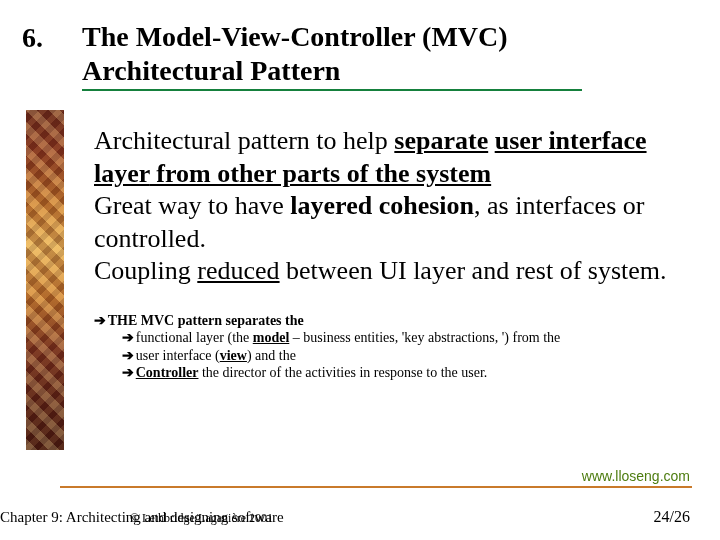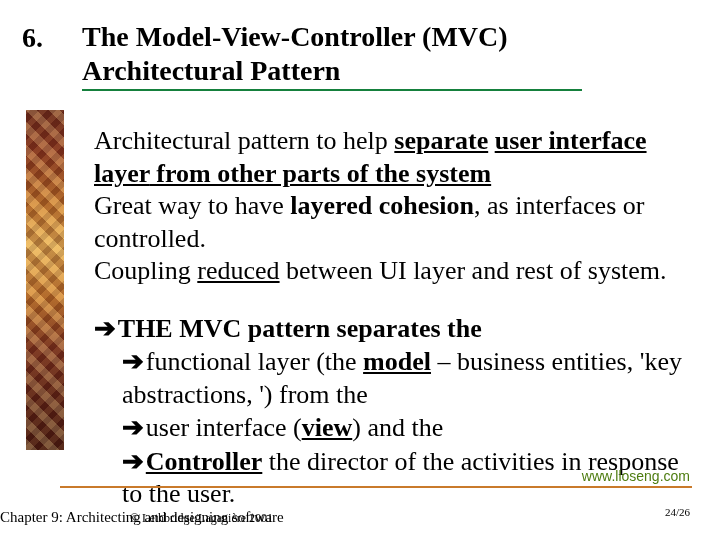--- a/index.html
+++ b/index.html
@@ -1,33 +1,33 @@
 <!DOCTYPE html>
 <html><head>
 <meta charset="utf-8">
 <style>
 html,body{margin:0;padding:0}
 body{width:720px;height:540px;background:#fff;font-family:"Times New Roman",Times,serif;color:#000;position:relative;overflow:hidden}
 .slide{position:relative;width:720px;height:540px;padding:20px 28px 0 22px;box-sizing:border-box}
 .bullet-num{position:absolute;left:22px;top:22px;font-size:28px;font-weight:bold}
 .title{margin:0 0 0 60px;font-size:28px;font-weight:bold;line-height:1.2;border-bottom:2px solid #15803d;padding-bottom:2px;width:500px}
 .body{margin:34px 0 0 72px;font-size:26px;line-height:1.25}
-.mvc{margin:24px 0 13px 72px;font-size:26px;line-height:1.25}
+.mvc{margin:24px 0 13px 72px;font-size:14px;line-height:1.25}
 .arrow::before{content:"\2794";font-family:"Arial Unicode MS","Segoe UI Symbol",sans-serif;font-weight:bold;margin-right:2px}
 .sub1{margin-left:28px}
 .u{text-decoration:underline}
 .b{font-weight:bold}
 .deco{position:absolute;left:26px;top:110px;width:38px;height:340px;background:linear-gradient(to bottom,#6a2a1e 0%,#8c3520 12%,#c97a2b 28%,#e7b355 40%,#c97a2b 55%,#7a301f 70%,#4d1b14 88%,#3a140f 100%)}
 .deco::after{content:"";position:absolute;left:0;top:0;right:0;bottom:0;background:repeating-linear-gradient(45deg,rgba(255,220,150,0.25) 0 8px,rgba(90,30,15,0.25) 8px 16px),repeating-linear-gradient(-45deg,rgba(255,200,120,0.15) 0 6px,rgba(60,20,10,0.2) 6px 12px)}
 .url{position:absolute;right:30px;bottom:56px;color:#4d7c0f;font-family:Arial,Helvetica,sans-serif;font-size:14px}
 .rule{position:absolute;left:60px;right:28px;bottom:52px;height:2px;background:#c97a2b}
 .footer{position:absolute;left:0;right:0;bottom:14px;font-size:14px}
 .copy{position:absolute;left:130px;bottom:0;font-size:12px}
 .chapter{position:absolute;left:0;right:0;bottom:0;text-align:left;font-size:15px}
-.pagenum{position:absolute;right:30px;bottom:8px;font-size:11px}
+.pagenum{position:absolute;right:30px;bottom:0;font-size:16px}
 </style>
 </head>
 <body>
 
 <div class="slide">
 
   <div class="deco"></div>
 
   <div class="bullet-num">6.</div>
   <h1 class="title">The Model-View-Controller (MVC) Architectural Pattern</h1>

